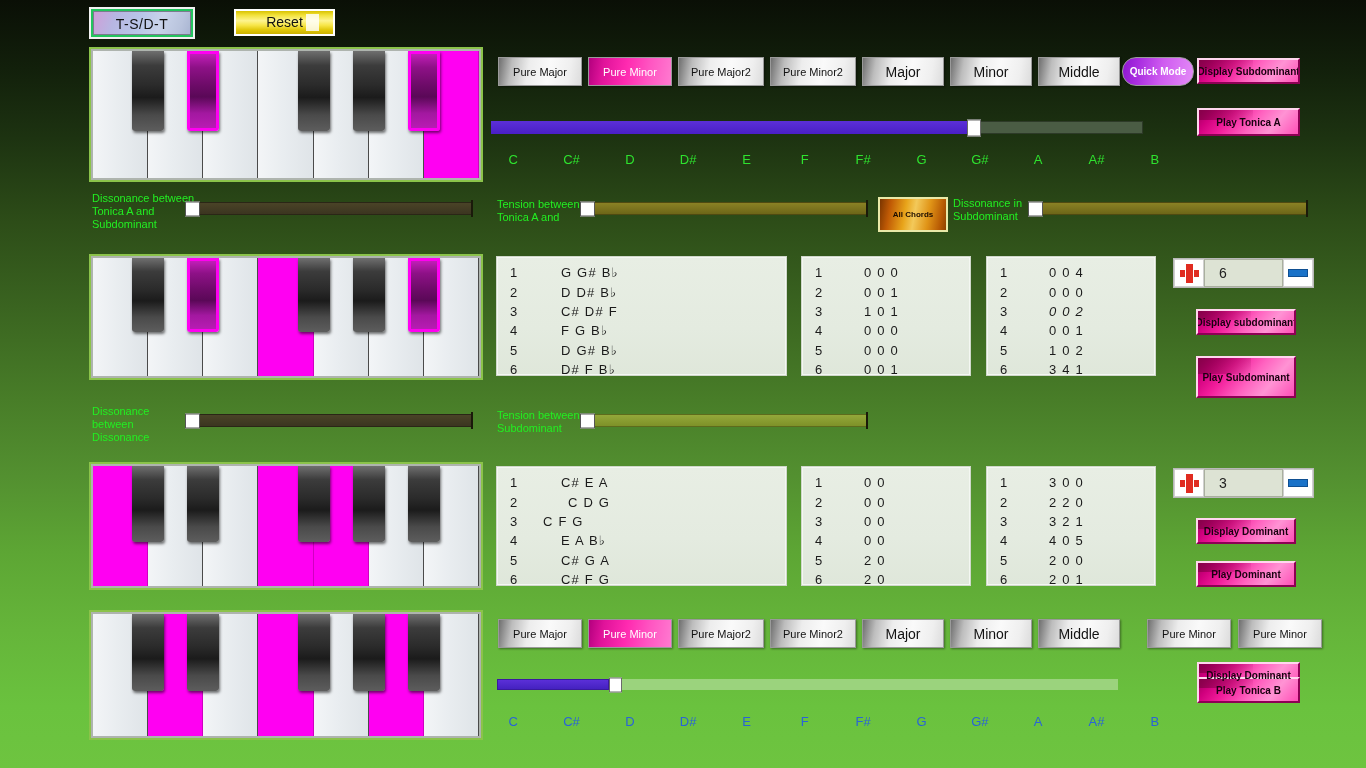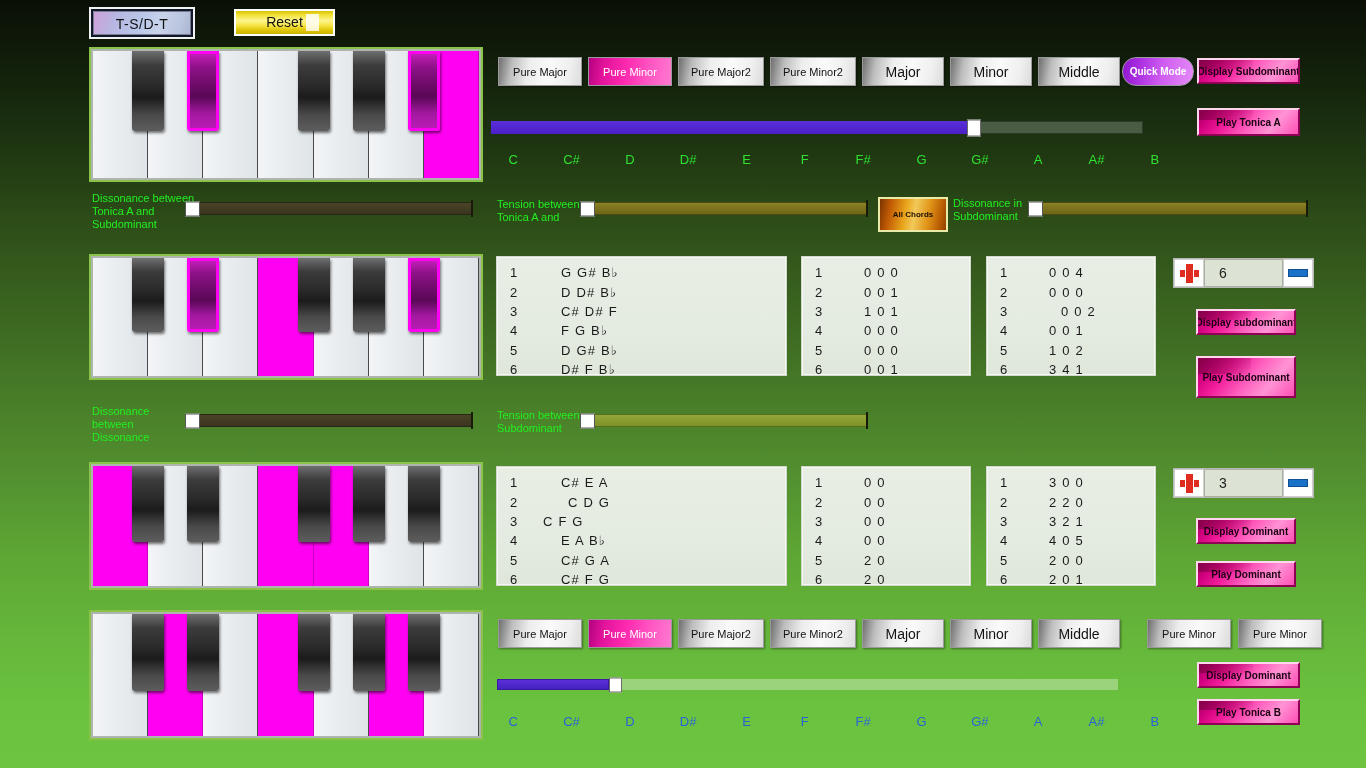--- a/index.html
+++ b/index.html
@@ -7,21 +7,21 @@
   body {
     font-family: "Liberation Sans", sans-serif;
     background: linear-gradient(to bottom, #0a0f06 0%, #12200b 9%, #1d3311 18%, #2d4d18 29%, #3a6420 40%, #487d28 52%, #539030 62%, #5da634 72%, #65b53a 82%, #6ac23e 92%, #6ec440 100%);
     position: relative;
   }
   .app { position: absolute; left: 0; top: 0; width: 1366px; height: 768px; }
 
   
   .tsdt-wrap {
     position: absolute; left: 89px; top: 7px; width: 106px; height: 32px;
-    border: 2px solid #f2f2f2; background: #0f172a; padding: 2px;
+    border: 2px solid #f2f2f2; background: #22c55e; padding: 2px;
   }
   .tsdt-btn {
     width: 100%; height: 100%;
     background: linear-gradient(110deg, #cf9fd8 0%, #b7b6e2 22%, #b9c6e8 48%, #c9d3ea 68%, #b9c4dd 88%, #a9b5d2 100%);
     border: 1px solid #7b7b8d;
     font-size: 14px; color: #111; text-align: center; line-height: 24px;
     letter-spacing: .5px;
   }
   .reset-btn {
     position: absolute; left: 234px; top: 9px; width: 101px; height: 27px;
@@ -341,21 +341,21 @@
       <div class="row">
         <div class="idx">1</div>
         <div class="val" style="margin-left: 16px;">0 0 4</div>
       </div>
       <div class="row">
         <div class="idx">2</div>
         <div class="val" style="margin-left: 16px;">0 0 0</div>
       </div>
       <div class="row">
         <div class="idx">3</div>
-        <div class="val" style="margin-left: 28px;">0 0 2</div>
+        <div class="val" style="margin-left: 16px; font-style: italic;">0 0 2</div>
       </div>
       <div class="row">
         <div class="idx">4</div>
         <div class="val" style="margin-left: 16px;">0 0 1</div>
       </div>
       <div class="row">
         <div class="idx">5</div>
         <div class="val" style="margin-left: 16px;">1 0 2</div>
       </div>
       <div class="row">
@@ -557,21 +557,21 @@
         <span>Pure Minor</span>
       </div>
       <div class="chordbtn" style="left: 1238px; top: 619px; width: 84px;">
         <span>Pure Minor</span>
       </div>
     </div>
 
   <div class="pinkbtn" style="left:1197px; top:662px; width:103px; height:26px;">
     <span>Display Dominant</span>
   </div>
-  <div class="pinkbtn" style="left:1197px; top:699px; width:103px; height:26px;">
+  <div class="pinkbtn" style="left:1197px; top:677px; width:103px; height:26px;">
     <span>Play Tonica B</span>
   </div>
 
   <div class="slider slider-blue2" id="slider2" style="left:497px; top:679px; width:621px; height:11px;">
     <div class="track"></div>
     <div class="fill" style="width: 111.78px;"></div>
     <div class="thumb" style="width: 13px; height: 15px; left: 111.78px;"></div>
   </div>
   <div id="notes2">
       <div class="notelbl b" style="left: 484px; top: 714px; width: 58.3333px; text-align: center;">C</div>

